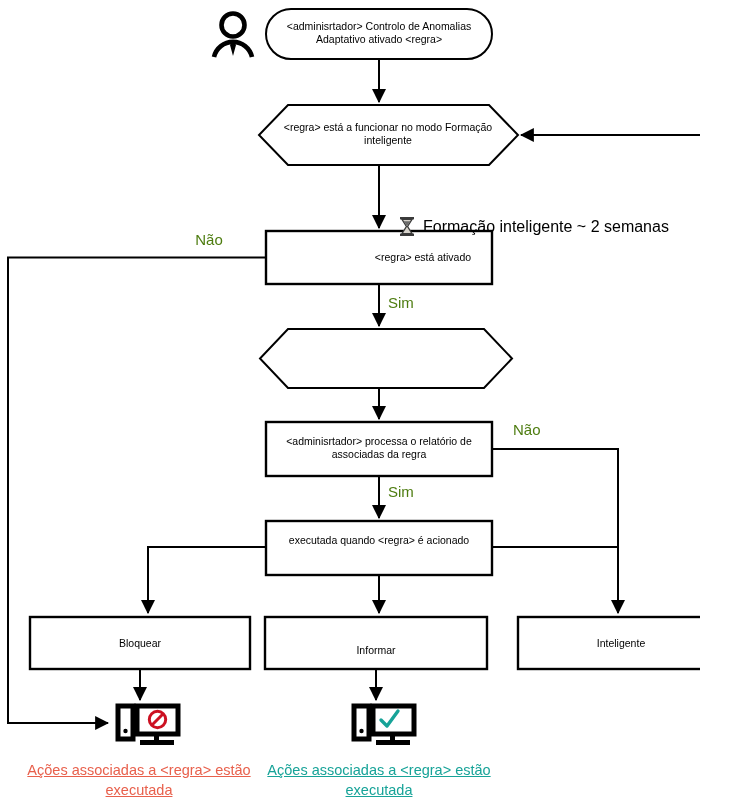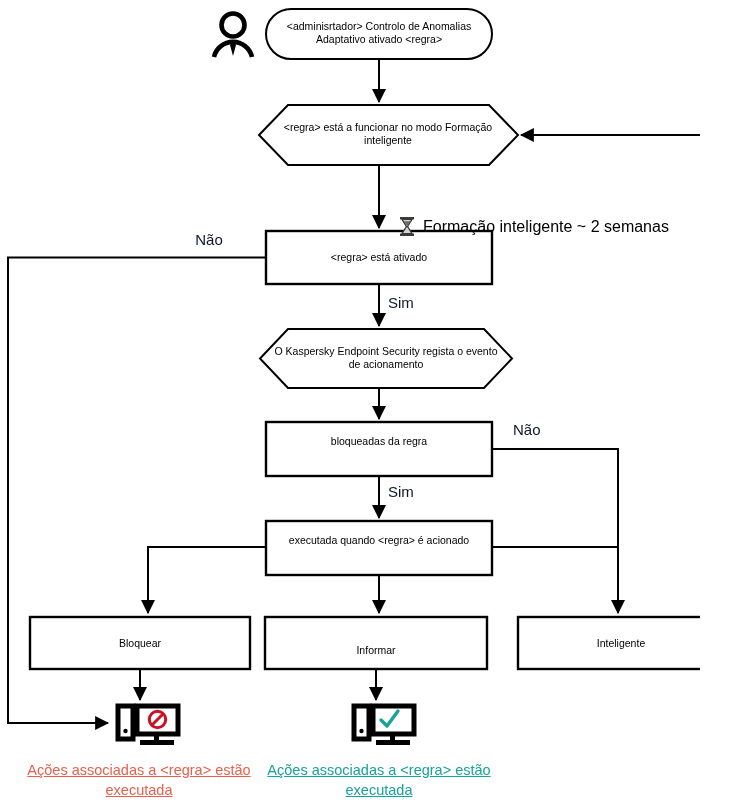--- a/index.html
+++ b/index.html
@@ -29,21 +29,21 @@
     position: absolute;
     text-align: center;
     line-height: 1.25;
     color: #000;
     pointer-events: none;
   }
   .lbl-sm { font-size: 10.5px; }
   .edge-label {
     position: absolute;
     font-size: 15px;
-    color: #0f172a;
+    color: #4d7c0f;
     text-align: center;
   }
   .caption {
     position: absolute;
     text-align: center;
     font-size: 14.5px;
     line-height: 1.35;
     text-decoration: underline;
   }
   .note-row {
@@ -140,31 +140,28 @@
   <div class="node-label lbl-sm" style="left:268px; top:20px; width:222px;">
     <div>&lt;adminisrtador&gt; Controlo de Anomalias</div>
     <div>Adaptativo ativado &lt;regra&gt;</div>
   </div>
 
   <div class="node-label lbl-sm" style="left:268px; top:121px; width:240px;">
     <div>&lt;regra&gt; está a funcionar no modo Formação</div>
     <div>inteligente</div>
   </div>
 
-  <div class="node-label lbl-sm" style="left:268px; top:251px; width:222px;">
+  <div class="node-label lbl-sm" style="left:268px; top:251px; width:222px;padding-left:44px;">
     <div>&lt;regra&gt; está ativado</div>
   </div>
 
-  <div class="node-label lbl-sm" style="left:262px; top:345px; width:248px;">
-    <div>O Kaspersky Endpoint Security regista o evento</div>
-    <div>de acionamento</div>
-  </div>
 
   <div class="node-label lbl-sm" style="left:268px; top:435px; width:222px;">
-    <div>bloqueadas da regra</div>
+    <div>&lt;adminisrtador&gt; processa o relatório de</div>
+    <div>associadas da regra</div>
   </div>
 
   <div class="node-label lbl-sm" style="left:268px; top:534px; width:222px;">
     <div>executada quando &lt;regra&gt; é acionado</div>
   </div>
 
   <div class="node-label lbl-sm" style="left:32px; top:637px; width:216px;">
     <div>Bloquear</div>
   </div>
 

